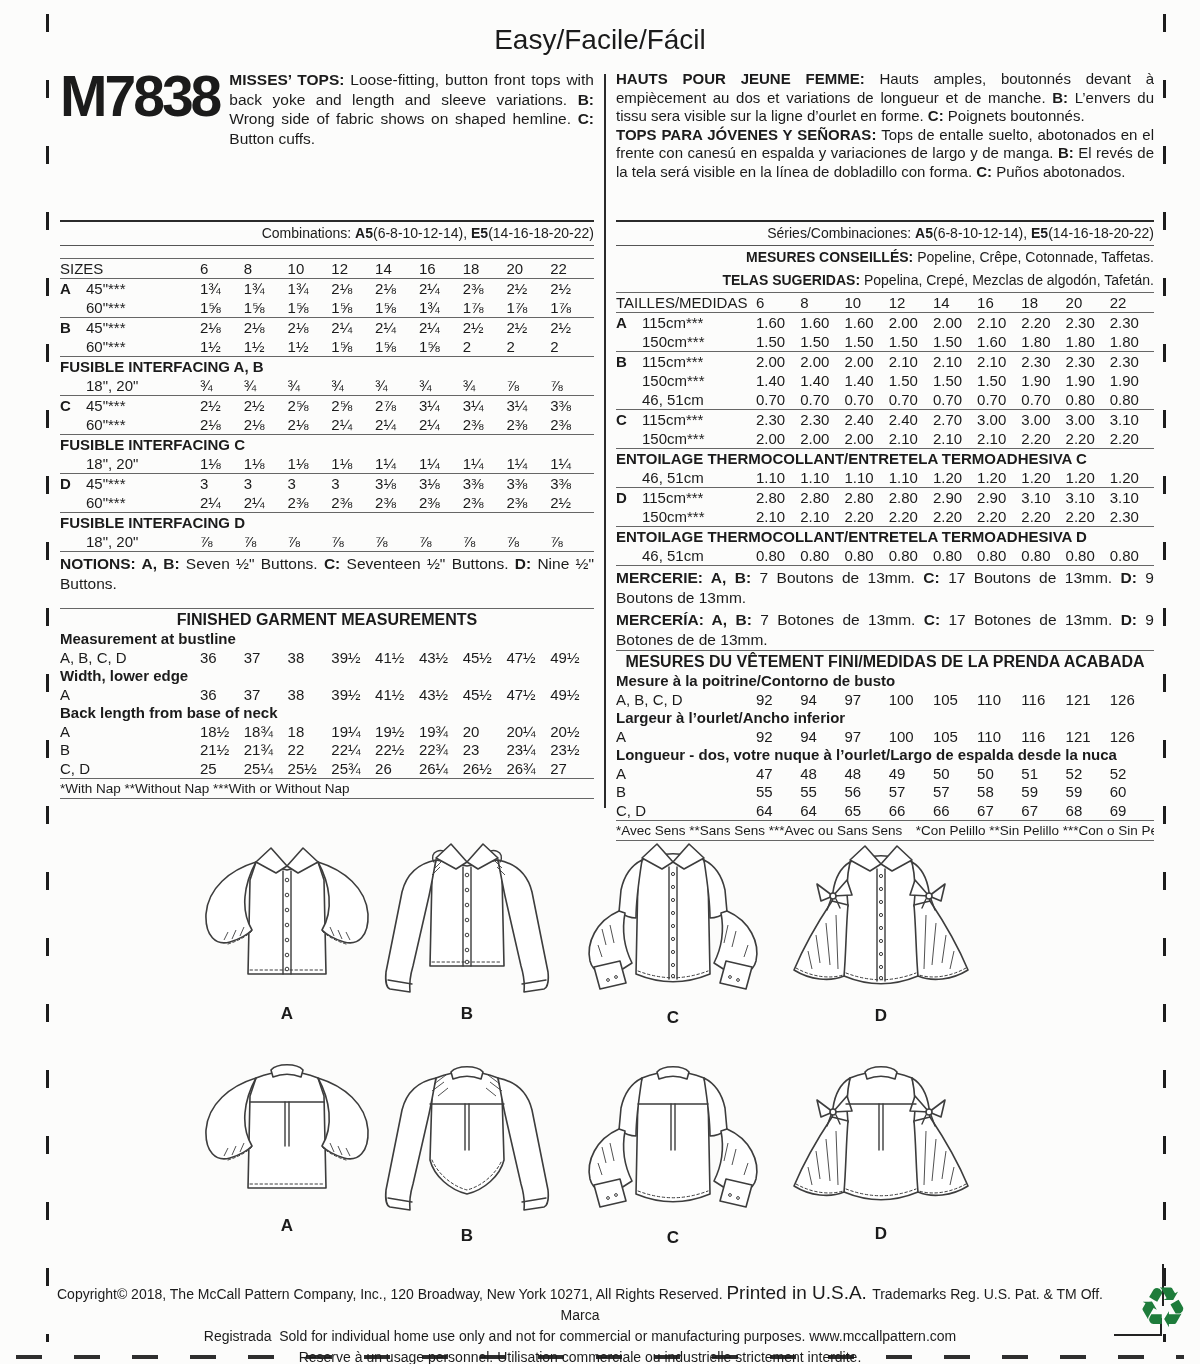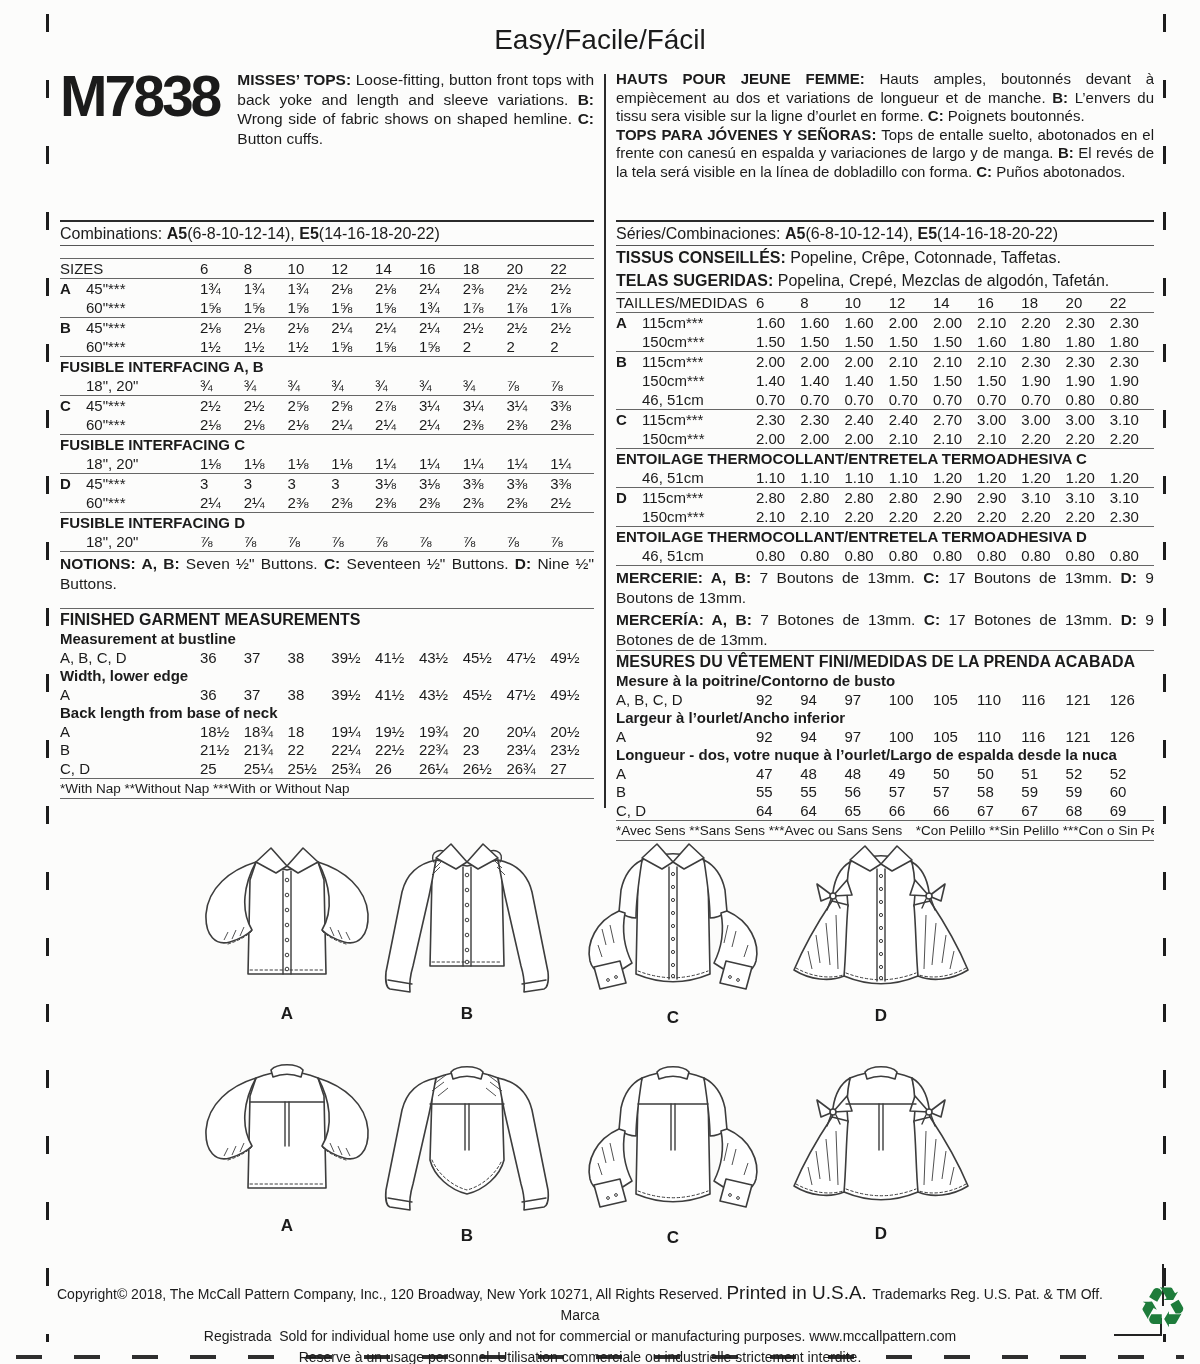--- a/index.html
+++ b/index.html
@@ -19,40 +19,40 @@
   
   .banner{position:absolute;top:24px;left:0;right:0;text-align:center;
           font-size:28px;font-weight:400;letter-spacing:0px;}
   
   .col{position:absolute;top:70px;}
   .col-left{left:60px;width:534px;}
   .col-right{left:616px;width:538px;}
   .divider{position:absolute;left:604px;top:74px;width:2px;height:734px;background:#2b2b2b;}
   .idrow{display:flex;align-items:flex-start;height:150px;}
   .pattern-number{font-size:57px;font-weight:700;letter-spacing:-3px;line-height:52px;
-                  margin-right:18px;white-space:nowrap;}
+                  margin-right:10px;white-space:nowrap;}
   .desc{font-size:15.5px;line-height:19.5px;text-align:justify;}
   .desc-area{height:150px;overflow:hidden;}
   .desc-sm{font-size:15px;line-height:18.5px;text-align:justify;}
-  .line{font-size:16px;line-height:21px;padding:1px 0;}
+  .line{font-size:14px;line-height:21px;padding:1px 0;text-align:right;}
   .rule-t{border-top:2px solid #2b2b2b;}
   .rule-b{border-bottom:1px solid #555;}
   
   .gtable{width:100%;font-size:15px;}
   .gtable .trow{display:grid;grid-template-columns:140px repeat(9,1fr);
                 line-height:19px;align-items:baseline;}
   .ftable .trow{line-height:18.5px;}
   .trow.rt{border-top:1px solid #666;}
   .trow.rb{border-bottom:1px solid #666;}
   .tlabel{white-space:nowrap;overflow:hidden;}
   .tletter{display:inline-block;width:26px;font-weight:700;}
   .tcell{white-space:nowrap;}
   .tspan{grid-column:1/-1;white-space:nowrap;overflow:hidden;}
   .trow.section .tspan{font-weight:700;}
-  .trow.title .tspan{font-weight:700;font-size:16px;line-height:21px;}
+  .trow.title .tspan{font-weight:700;font-size:16px;line-height:21px;text-align:center;}
   .trow.sub .tspan{font-weight:700;}
   .trow.note .tspan{font-size:13.5px;line-height:19px;}
   .para{font-size:15.5px;line-height:20px;text-align:justify;margin-top:2px;}
   .mt14{margin-top:14px;}
   .mt10{}
   .gap12{height:12px;}
   
   #drawings{position:absolute;left:0;top:822px;width:1200px;height:456px;}
   .fig{position:absolute;width:190px;text-align:center;}
   .fig svg{display:block;}
@@ -325,21 +325,21 @@
         </div>
       </div>
   </div>
 
   <div class="col col-right">
     <div class="desc-area">
       <div class="desc-sm"><span class="b">HAUTS POUR JEUNE FEMME: </span><span>Hauts amples, boutonnés devant à empiècement au dos et variations de longueur et de manche. </span><span class="b">B: </span><span>L’envers du tissu sera visible sur la ligne d’ourlet en forme. </span><span class="b">C: </span><span>Poignets boutonnés.</span></div>
       <div class="desc-sm"><span class="b">TOPS PARA JÓVENES Y SEÑORAS: </span><span>Tops de entalle suelto, abotonados en el frente con canesú en espalda y variaciones de largo y de manga. </span><span class="b">B: </span><span>El revés de la tela será visible en la línea de dobladillo con forma. </span><span class="b">C: </span><span>Puños abotonados.</span></div>
     </div>
     <div class="line rule-t rule-b"><span>Séries/Combinaciones: </span><span class="b">A5</span><span>(6-8-10-12-14), </span><span class="b">E5</span><span>(14-16-18-20-22)</span></div>
-    <div class="line"><span class="b">TISSUS CONSEILLÉS: </span><span>Popeline, Crêpe, Cotonnade, Taffetas.</span></div>
+    <div class="line"><span class="b">MESURES CONSEILLÉS: </span><span>Popeline, Crêpe, Cotonnade, Taffetas.</span></div>
     <div class="line"><span class="b">TELAS SUGERIDAS: </span><span>Popelina, Crepé, Mezclas de algodón, Tafetán.</span></div>
     <div class="gtable">
         <div class="trow head rt rb">
           <div class="tlabel">TAILLES/MEDIDAS</div>
           <div class="tcell">6</div>
           <div class="tcell">8</div>
           <div class="tcell">10</div>
           <div class="tcell">12</div>
           <div class="tcell">14</div>
           <div class="tcell">16</div>

